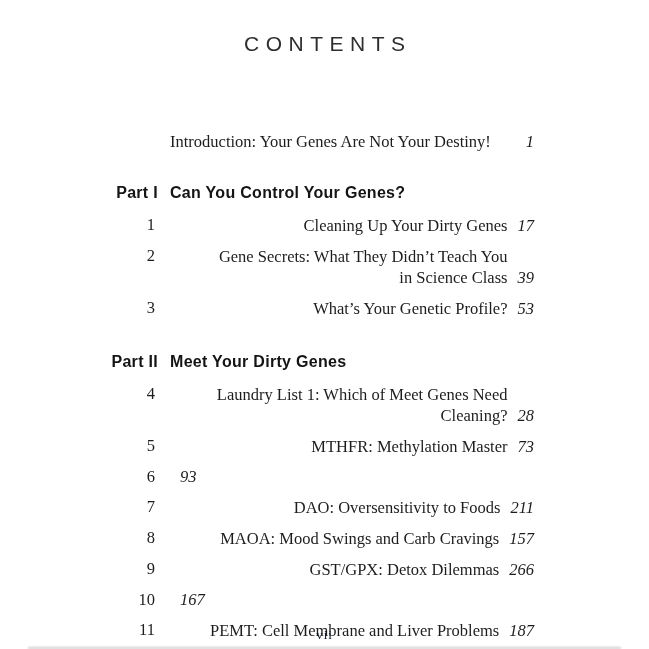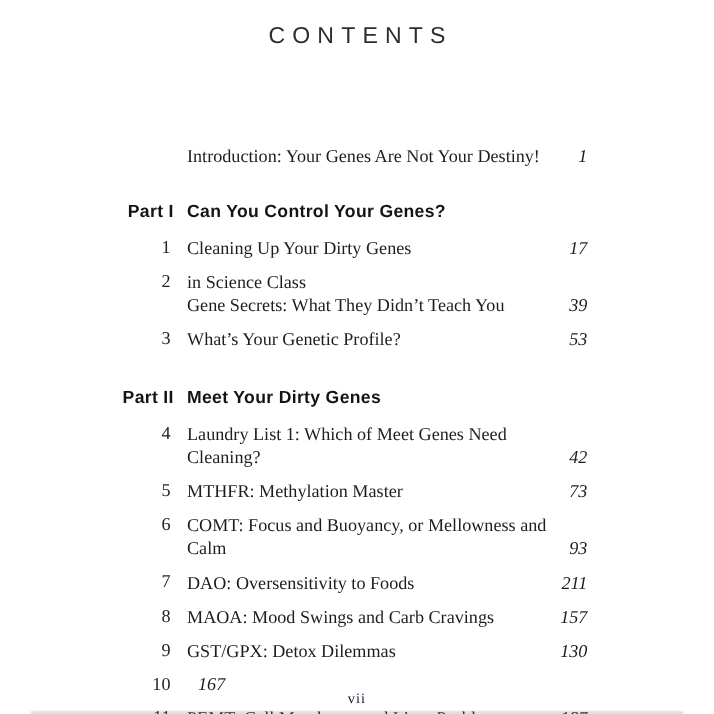--- a/index.html
+++ b/index.html
@@ -11,21 +11,21 @@
     position: relative;
     width: 649px;
     height: 649px;
     background: #ffffff;
     overflow: hidden;
     font-family: "Liberation Serif", "DejaVu Serif", serif;
     color: #1d1d1d;
   }
   .contents-title {
     position: absolute;
-    top: 7px;
+    top: 18px;
     left: 0;
     right: 0;
     text-align: center;
     font-family: "Liberation Sans", "DejaVu Sans", sans-serif;
     font-weight: 400;
     font-size: 21px;
     letter-spacing: 6.5px;
     padding-left: 6.5px; 
     color: #2e2e2e;
   }
@@ -43,21 +43,21 @@
   }
   .col-num {
     width: 75px;
     box-sizing: border-box;
     padding-right: 15px;
     text-align: right;
     align-self: flex-start;
     flex: 0 0 auto;
   }
   .col-title { flex: 1 1 auto; }
-  .title-line { display: block; }
+  .title-line { display: block; text-align: right; }
   .col-page {
     flex: 0 0 auto;
     text-align: right;
     font-style: italic;
     align-self: flex-end;
     padding-left: 10px;
   }
   .intro-row { margin-bottom: 31px; font-family: Liberation Serif, serif; }
   .part-row {
     margin-bottom: 12px;
@@ -119,22 +119,22 @@
     <span class="col-num chapter-number">1</span>
     <span class="col-title chapter-title">
                 <span class="title-line">Cleaning Up Your Dirty Genes</span>
               </span>
     <span class="col-page page-number">17</span>
   </div>
 
   <div class="row chapter-row">
     <span class="col-num chapter-number">2</span>
     <span class="col-title chapter-title">
+                <span class="title-line">Gene Secrets: What They Didn’t Teach You</span>
                 <span class="title-line">in Science Class</span>
-                <span class="title-line">Gene Secrets: What They Didn’t Teach You</span>
               </span>
     <span class="col-page page-number">39</span>
   </div>
 
   <div class="row chapter-row">
     <span class="col-num chapter-number">3</span>
     <span class="col-title chapter-title">
                 <span class="title-line">What’s Your Genetic Profile?</span>
               </span>
     <span class="col-page page-number">53</span>
@@ -147,36 +147,33 @@
       <span class="col-num part-label">Part II</span>
       <span class="col-title part-title">Meet Your Dirty Genes</span>
       <span class="col-page"></span>
     </div>
     <div class="chapters">
   <div class="row chapter-row">
     <span class="col-num chapter-number">4</span>
     <span class="col-title chapter-title">
                 <span class="title-line">Laundry List 1: Which of Meet Genes Need Cleaning?</span>
               </span>
-    <span class="col-page page-number">42</span>
+    <span class="col-page page-number">28</span>
   </div>
 
   <div class="row chapter-row">
     <span class="col-num chapter-number">5</span>
     <span class="col-title chapter-title">
                 <span class="title-line">MTHFR: Methylation Master</span>
               </span>
     <span class="col-page page-number">73</span>
   </div>
 
   <div class="row chapter-row">
     <span class="col-num chapter-number">6</span>
-    <span class="col-title chapter-title">
-                <span class="title-line">COMT: Focus and Buoyancy, or Mellowness and Calm</span>
-              </span>
     <span class="col-page page-number">93</span>
   </div>
 
   <div class="row chapter-row">
     <span class="col-num chapter-number">7</span>
     <span class="col-title chapter-title">
                 <span class="title-line">DAO: Oversensitivity to Foods</span>
               </span>
     <span class="col-page page-number">211</span>
   </div>
@@ -187,21 +184,21 @@
                 <span class="title-line">MAOA: Mood Swings and Carb Cravings</span>
               </span>
     <span class="col-page page-number">157</span>
   </div>
 
   <div class="row chapter-row">
     <span class="col-num chapter-number">9</span>
     <span class="col-title chapter-title">
                 <span class="title-line">GST/GPX: Detox Dilemmas</span>
               </span>
-    <span class="col-page page-number">130</span>
+    <span class="col-page page-number">266</span>
   </div>
 
   <div class="row chapter-row">
     <span class="col-num chapter-number">10</span>
     <span class="col-page page-number">167</span>
   </div>
 
   <div class="row chapter-row">
     <span class="col-num chapter-number">11</span>
     <span class="col-title chapter-title">

